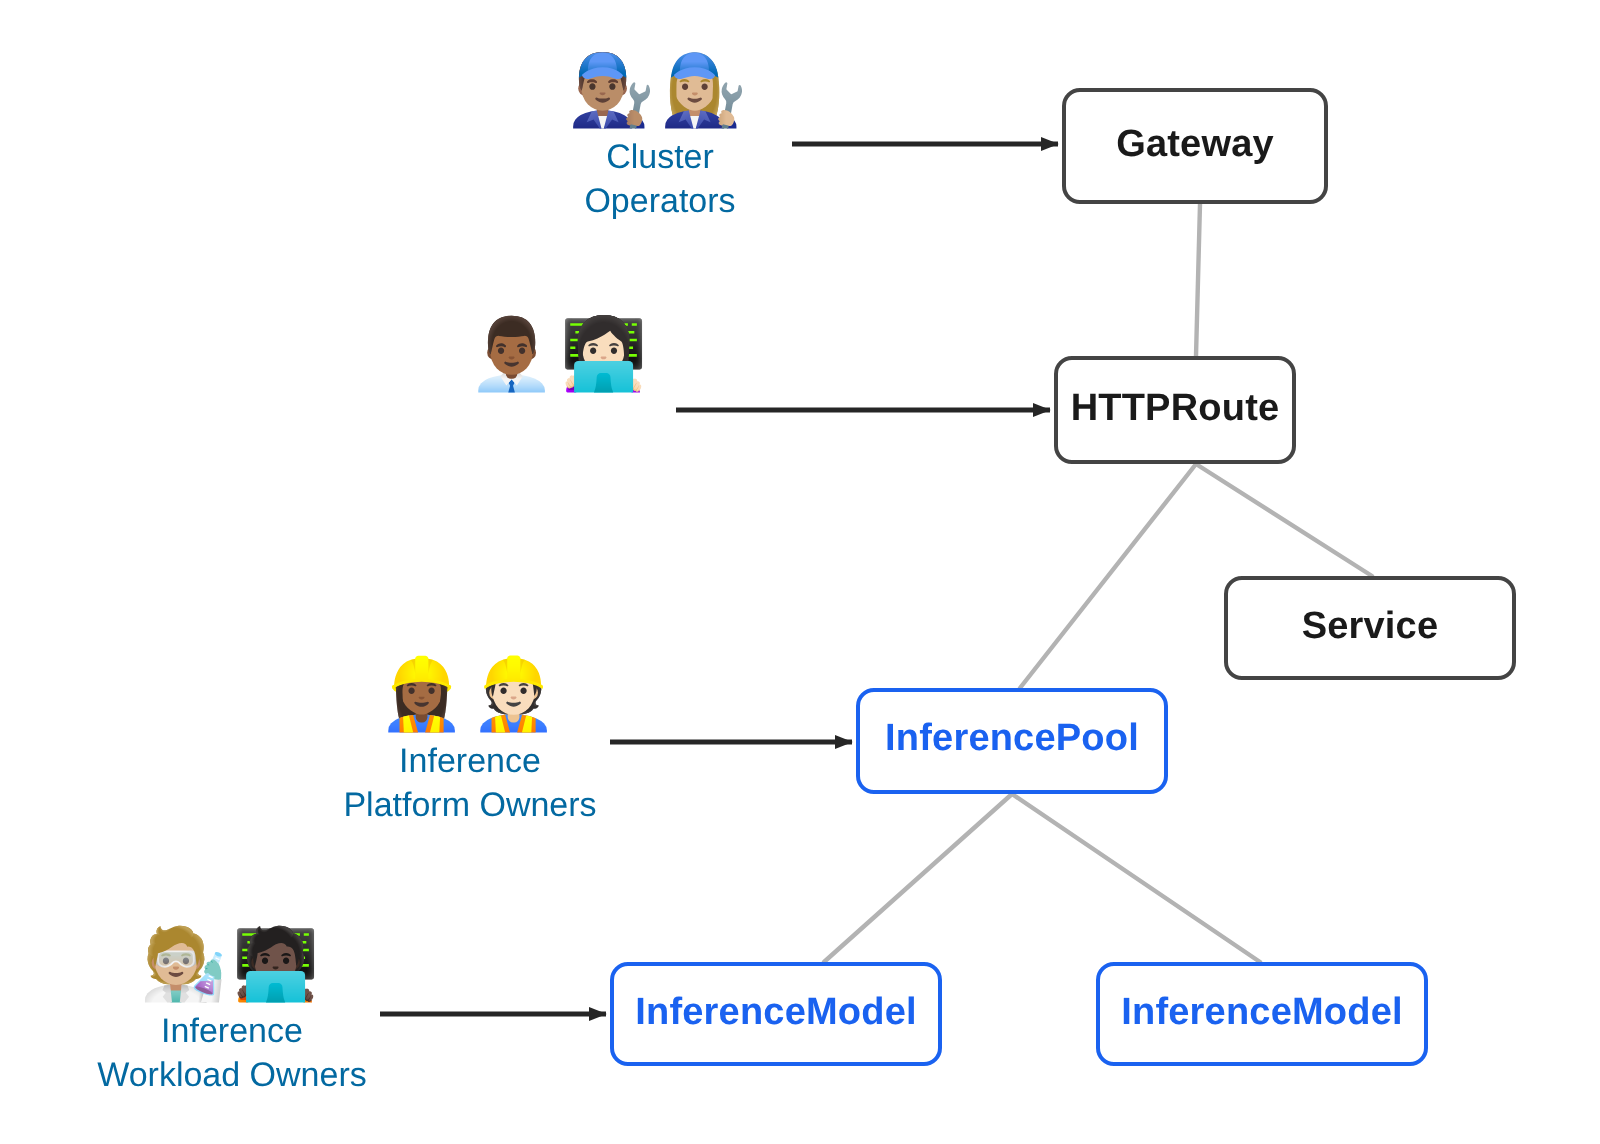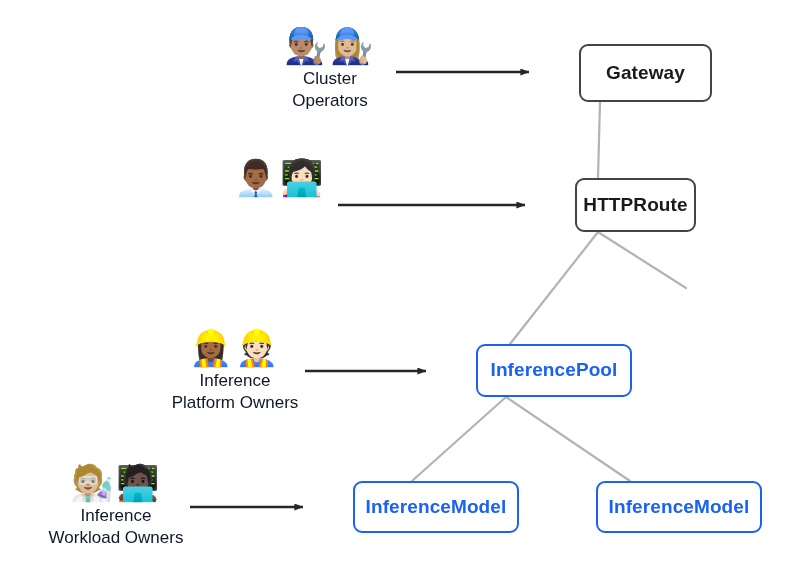--- a/index.html
+++ b/index.html
@@ -30,21 +30,20 @@
   .node {
     position: absolute;
     box-sizing: border-box;
     display: flex;
     align-items: center;
     justify-content: center;
     border-radius: 9px;
     background: #ffffff;
     text-align: left;
     line-height: 1.1;
-    margin-left: 48px;
   }
   .node .node-label {
     font-weight: bold;
     letter-spacing: 0.1px;
   }
   .node.std {
     border: 2px solid #444444;
   }
   .node.std .node-label {
     color: #1a1a1a;
@@ -69,21 +68,21 @@
   .persona-emojis {
     font-size: 35px;
     line-height: 40px;
     letter-spacing: 2px;
     white-space: nowrap;
     font-family: "DejaVu Sans", sans-serif;
   }
   .persona-label {
     margin-top: 2px;
     font-size: 17px;
-    color: #0f172a;
+    color: #0369a1;
     line-height: 1.28;
     text-align: center;
     white-space: pre-line;
   }
 </style>
 </head>
 <body>
 
 <div id="canvas">
 
@@ -111,20 +110,23 @@
   </svg>
 
   <div class="node std" style="left:531px; top:44px; width:133px; height:58px;">
     <span class="node-label">Gateway</span>
   </div>
 
   <div class="node std" style="left:527px; top:178px; width:121px; height:54px;">
     <span class="node-label">HTTPRoute</span>
   </div>
 
+  <div class="node std" style="left:612px; top:288px; width:146px; height:52px;">
+    <span class="node-label">Service</span>
+  </div>
 
   <div class="node accent" style="left:428px; top:344px; width:156px; height:53px;">
     <span class="node-label">InferencePool</span>
   </div>
 
   <div class="node accent" style="left:305px; top:481px; width:166px; height:52px;">
     <span class="node-label">InferenceModel</span>
   </div>
 
   <div class="node accent" style="left:548px; top:481px; width:166px; height:52px;">

